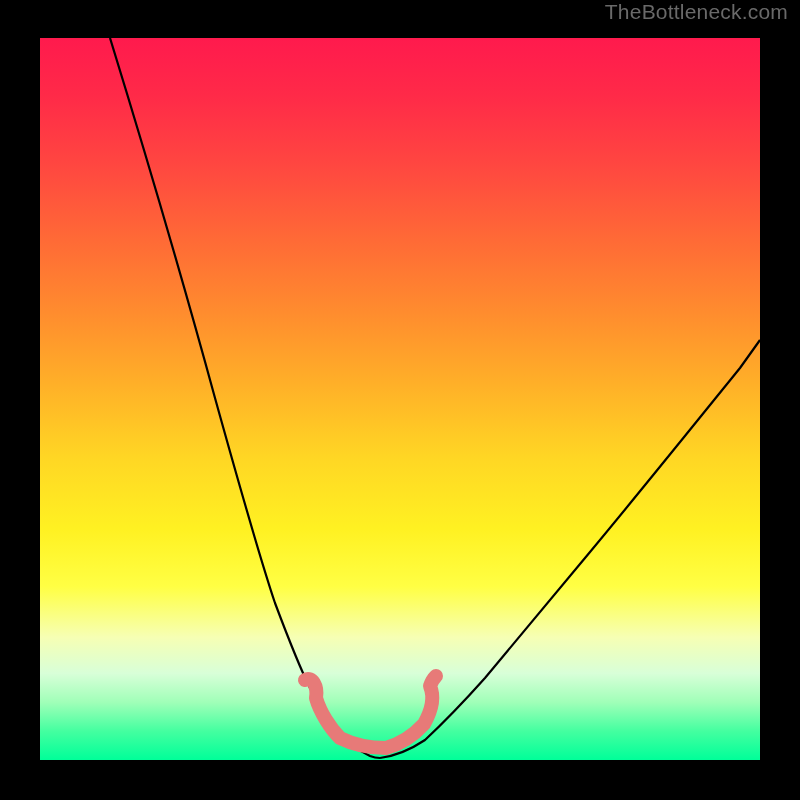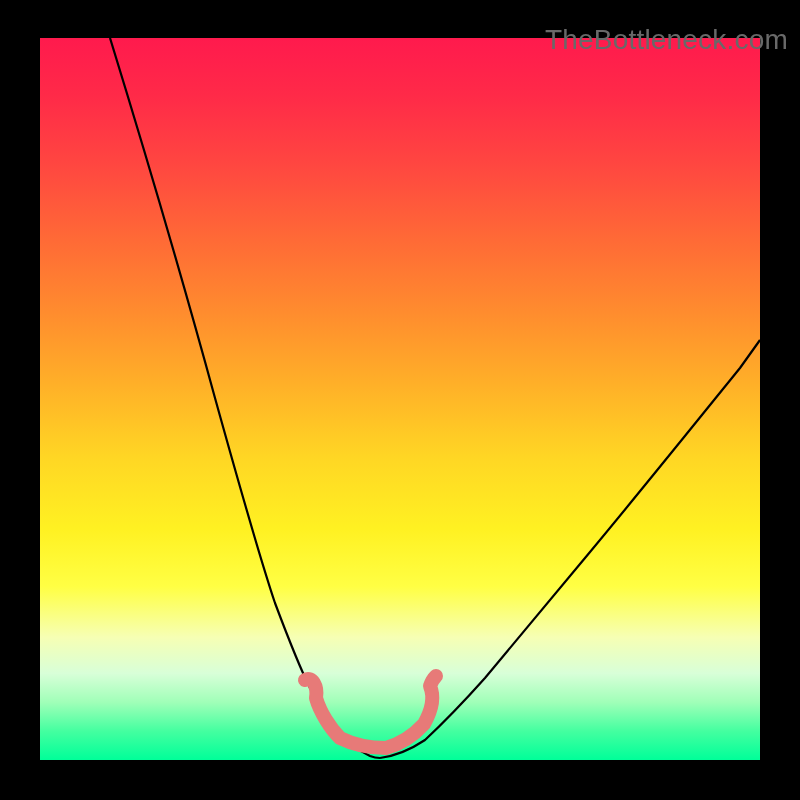--- a/index.html
+++ b/index.html
@@ -7,24 +7,24 @@
     padding: 0;
     width: 800px;
     height: 800px;
     background: #000;
     position: relative;
     overflow: hidden;
     font-family: Arial, sans-serif;
   }
   .watermark {
     position: absolute;
-    top: 24px;
+    top: 0;
     right: 12px;
     color: #696969;
-    font-size: 28px;
+    font-size: 21px;
     font-weight: 500;
     z-index: 10;
     letter-spacing: 0.2px;
   }
   .chart-area {
     position: absolute;
     left: 40px;
     top: 38px;
     width: 720px;
     height: 722px;

